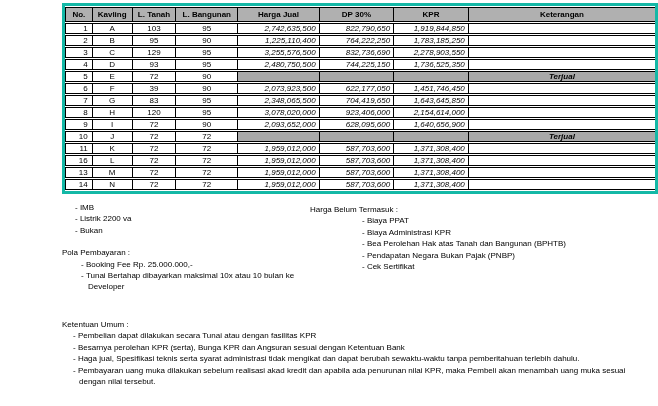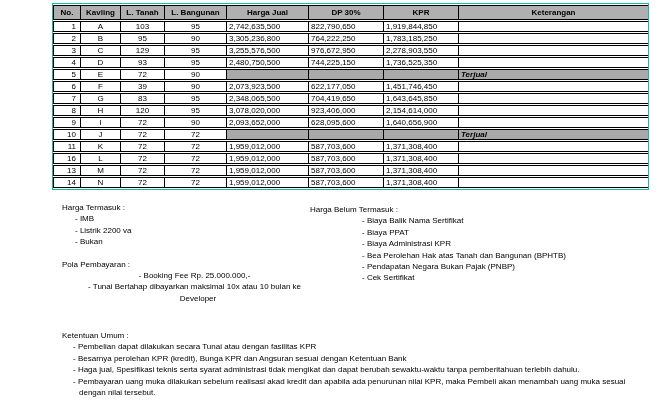--- a/index.html
+++ b/index.html
@@ -7,25 +7,25 @@
   body {
     width:658px; height:406px;
     background:#ffffff;
     font-family:"Liberation Sans", sans-serif;
     color:#000;
     position:relative;
     overflow:hidden;
   }
   
   .price-table {
-    position:absolute; left:52px; top:3px;
+    position:absolute; left:62px; top:3px;
     border-collapse:separate;
     border-spacing:0 1px;
     table-layout:fixed;
-    border:1px solid #14b8a6;
+    border:3px solid #14b8a6;
   }
   .price-table th, .price-table td {
     border-top:1px solid #000;
     border-bottom:1px solid #000;
     border-left:1px solid #000;
     overflow:hidden;
     white-space:nowrap;
   }
   .price-table th {
     background:var(--header-bg,#B0B0B0);
@@ -38,35 +38,35 @@
   }
   .price-table td {
     font-size:8px;
     height:9px;
     line-height:9px;
     padding:0 2px;
     background:#fff;
   }
   .col-no    { text-align:right;  padding-right:4px !important; }
   .col-center{ text-align:center; }
-  .col-money {  padding-right:3px !important; }
-  .col-ket   { }
+  .col-money { text-align:right;  padding-right:3px !important;font-style:italic; }
+  .col-ket   { text-align:center; }
   td.sold    { background:var(--sold-bg,#A9A9A9); }
   td.terjual { font-weight:bold; font-style:italic; }
   
   .textblock { position:absolute; font-size:8px; line-height:11.4px; }
   #left-col  { left:62px;  top:202px; width:246px; }
   #right-col { left:310px; top:204px; width:346px; }
-  #ketentuan { left:62px;  top:330px; width:592px; }
+  #ketentuan { left:62px;  top:319px; width:592px; }
   .sec-title { font-weight:normal; }
   .mt { margin-top:11px; }
   ul.blist { margin:0; padding:0; list-style:none; }
   ul.blist li::before { content:"-\00a0"; }
   .indent-sm  li { padding-left:20px; text-indent:-7px; }
-  .indent-md  li { padding-left:26px; text-indent:-7px;text-align:center; }
+  .indent-md  li { padding-left:26px; text-indent:-7px; }
   .indent-lg  li { padding-left:59px; text-indent:-7px; }
   .indent-ket li { padding-left:17px; text-indent:-6px; }
 </style>
 </head>
 <body style="--header-bg: #B0B0B0; --sold-bg: #A9A9A9;">
 
 <div>
 
   <table class="price-table">
     <colgroup>
@@ -100,32 +100,32 @@
           <td class="col-money">2,742,635,500</td>
           <td class="col-money">822,790,650</td>
           <td class="col-money">1,919,844,850</td>
           <td class="col-ket"></td>
         </tr>
         <tr>
           <td class="col-no">2</td>
           <td class="col-center">B</td>
           <td class="col-center">95</td>
           <td class="col-center">90</td>
-          <td class="col-money">3,305,236,800</td>
+          <td class="col-money">1,225,110,400</td>
           <td class="col-money">764,222,250</td>
           <td class="col-money">1,783,185,250</td>
           <td class="col-ket"></td>
         </tr>
         <tr>
           <td class="col-no">3</td>
           <td class="col-center">C</td>
           <td class="col-center">129</td>
           <td class="col-center">95</td>
           <td class="col-money">3,255,576,500</td>
-          <td class="col-money">976,672,950</td>
+          <td class="col-money">832,736,690</td>
           <td class="col-money">2,278,903,550</td>
           <td class="col-ket"></td>
         </tr>
         <tr>
           <td class="col-no">4</td>
           <td class="col-center">D</td>
           <td class="col-center">93</td>
           <td class="col-center">95</td>
           <td class="col-money">2,480,750,500</td>
           <td class="col-money">744,225,150</td>
@@ -230,51 +230,49 @@
           <td class="col-money">1,959,012,000</td>
           <td class="col-money">587,703,600</td>
           <td class="col-money">1,371,308,400</td>
           <td class="col-ket"></td>
         </tr>
       </tbody>
   </table>
 
   <div id="left-col" class="textblock">
     <div class="section">
-      <div class="sec-title">Harga Termasuk :</div>
       <ul class="blist indent-sm">
           <li>IMB</li>
           <li>Listrik 2200 va</li>
           <li>Bukan</li>
         </ul>
     </div>
     <div class="section mt">
       <div class="sec-title">Pola Pembayaran :</div>
       <ul class="blist indent-md">
           <li>Booking Fee Rp. 25.000.000,-</li>
           <li>Tunai Bertahap dibayarkan maksimal 10x atau 10 bulan ke Developer</li>
         </ul>
     </div>
   </div>
 
   <div id="right-col" class="textblock">
     <div class="sec-title">Harga Belum Termasuk :</div>
     <ul class="blist indent-lg">
-        <li>Biaya Balik Nama Sertifikat</li>
         <li>Biaya PPAT</li>
         <li>Biaya Administrasi KPR</li>
         <li>Bea Perolehan Hak atas Tanah dan Bangunan (BPHTB)</li>
         <li>Pendapatan Negara Bukan Pajak (PNBP)</li>
         <li>Cek Sertifikat</li>
       </ul>
   </div>
 
   <div id="ketentuan" class="textblock">
     <div class="sec-title">Ketentuan Umum :</div>
     <ul class="blist indent-ket">
         <li>Pembelian dapat dilakukan secara Tunai atau dengan fasilitas KPR</li>
-        <li>Besarnya perolehan KPR (kredit), Bunga KPR dan Angsuran sesuai dengan Ketentuan Bank</li>
+        <li>Besarnya perolehan KPR (serta), Bunga KPR dan Angsuran sesuai dengan Ketentuan Bank</li>
         <li>Haga jual, Spesifikasi teknis serta syarat administrasi tidak mengikat dan dapat berubah sewaktu-waktu tanpa pemberitahuan terlebih dahulu.</li>
         <li>Pembayaran uang muka dilakukan sebelum realisasi akad kredit dan apabila ada penurunan nilai KPR, maka Pembeli akan menambah uang muka sesuai dengan nilai tersebut.</li>
       </ul>
   </div>
 
 </div>
 
 </body></html>

